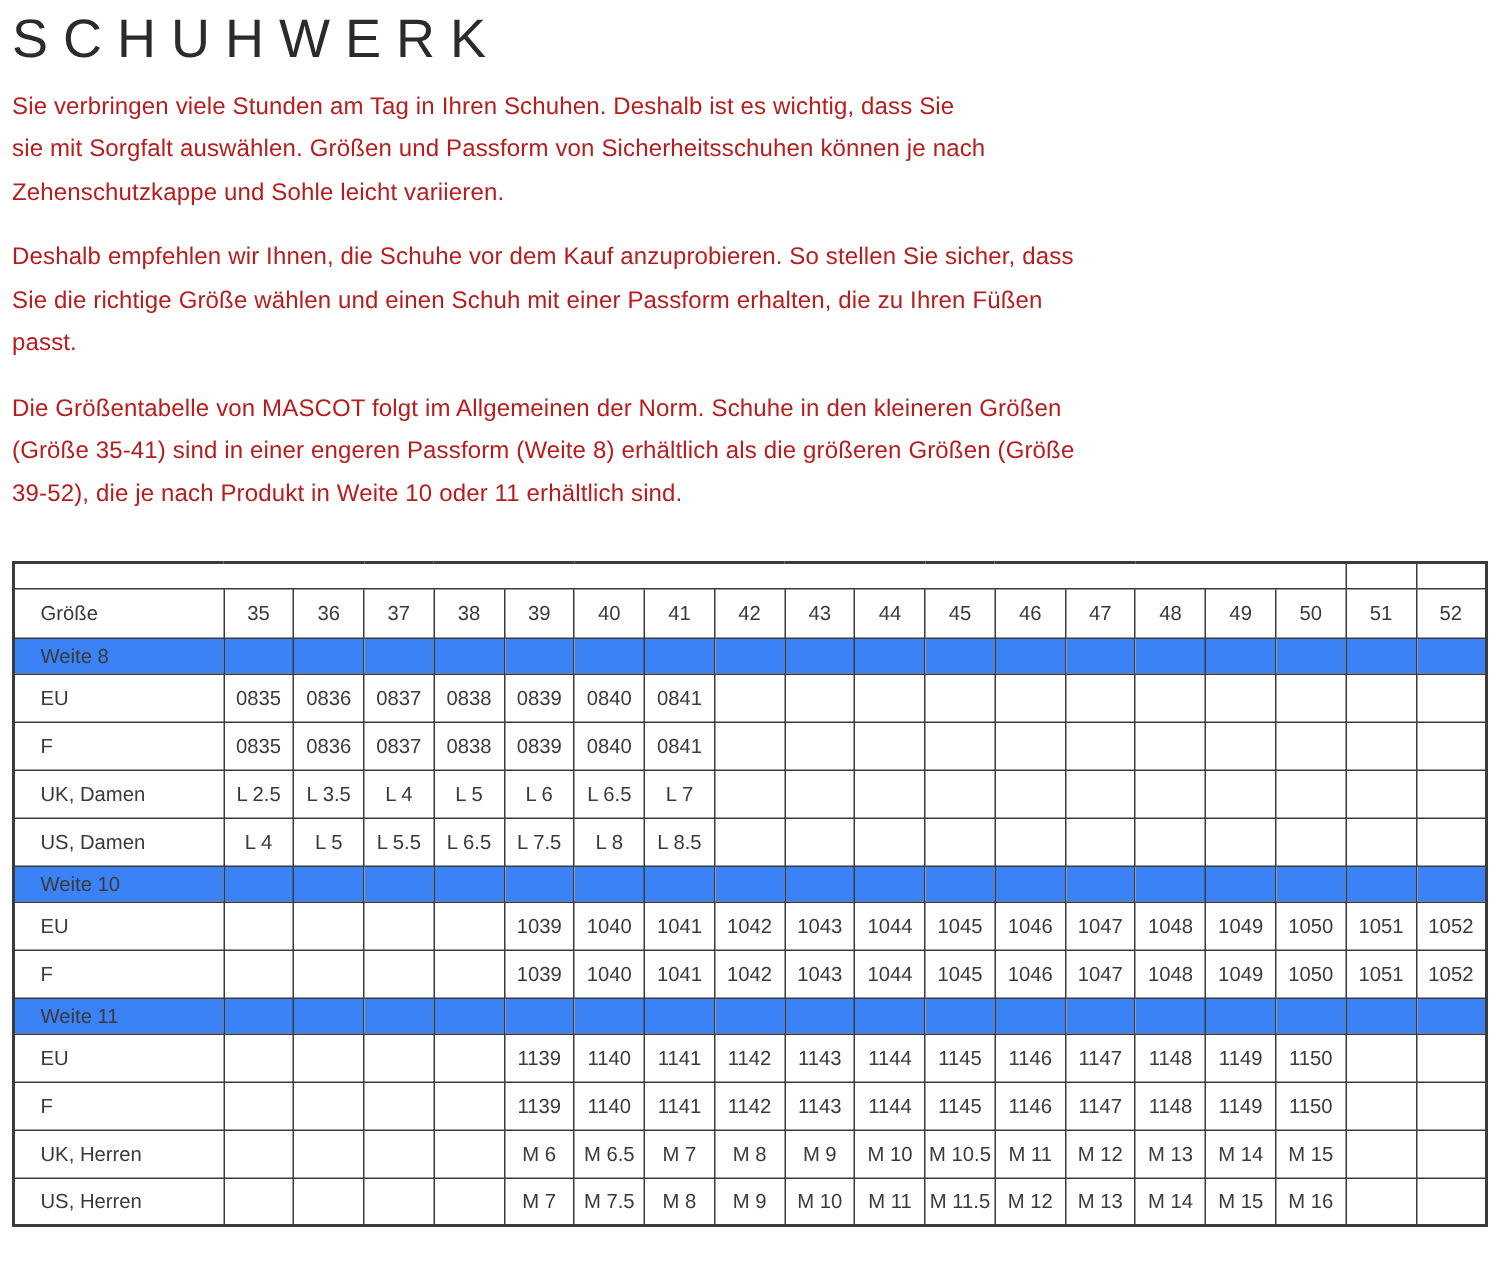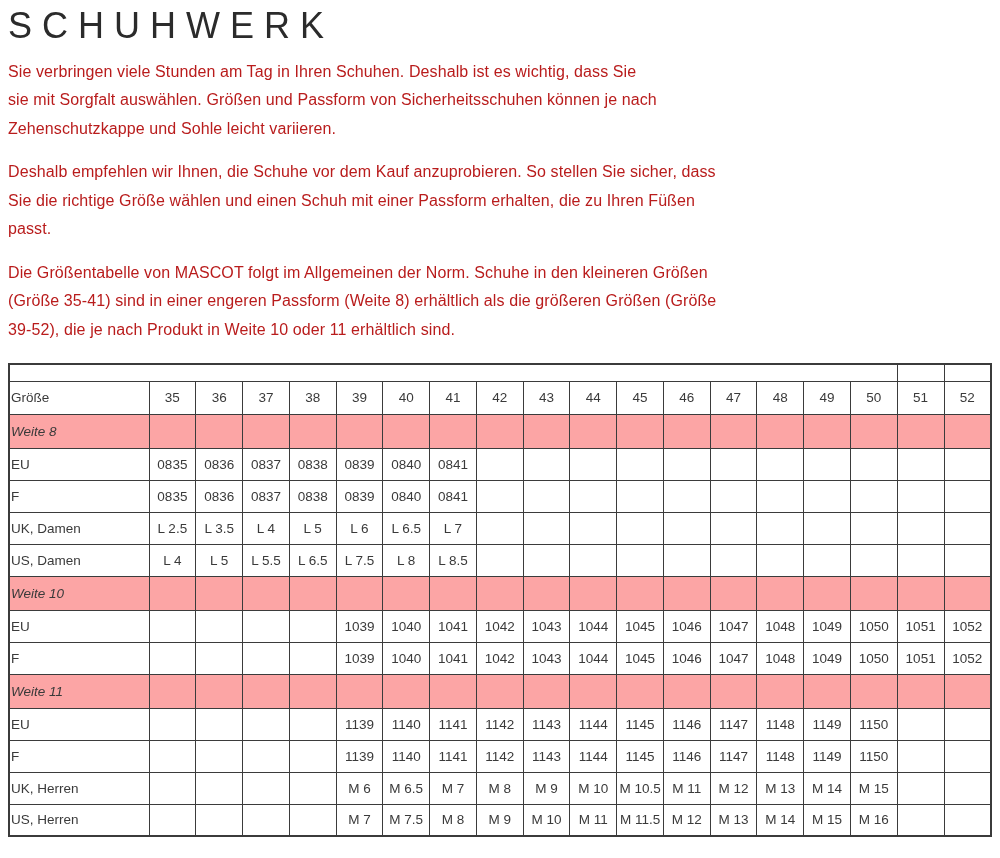--- a/index.html
+++ b/index.html
@@ -24,48 +24,47 @@
     white-space: nowrap;
   }
   .intro-paragraph {
     font-size: 16px;
     line-height: 28.5px;
     color: #b91c1c;
     white-space: pre-line;
     margin-bottom: 15px;
     letter-spacing: 0.1px;
   }
-  .intro-paragraph:last-of-type { margin-bottom: 19px; }
+  .intro-paragraph:last-of-type { margin-bottom: 30px; }
 
   table.size-table {
     border-collapse: collapse;
     table-layout: fixed;
     width: 984px;
     border: 2px solid #3b3b3b;
   }
   .size-table td {
     border: 1.5px solid #3b3b3b;
     font-size: 13.5px;
     color: #3a3a3a;
     text-align: center;
     height: 32px;
     padding: 0 2px;
     overflow: hidden;
     white-space: nowrap;
   }
   .size-table td.label-cell {
     text-align: left;
-    padding-left: 1px;
+    padding-left: 17px;
   }
   .size-table tr.spacer-row td { height: 17px; }
   .size-table tr.header-row td { height: 33px; }
   .size-table tr.section-row td {
-    background: #fca5a5;
-    height: 34px;
-    font-style: italic;
+    background: #3b82f6;
+    height: 24px;
   }
 </style>
 </head>
 <body>
 
 <h1 class="page-title">SCHUHWERK</h1>
 
 <p class="intro-paragraph">Sie verbringen viele Stunden am Tag in Ihren Schuhen. Deshalb ist es wichtig, dass Sie
 sie mit Sorgfalt auswählen. Größen und Passform von Sicherheitsschuhen können je nach
 Zehenschutzkappe und Sohle leicht variieren.</p>

